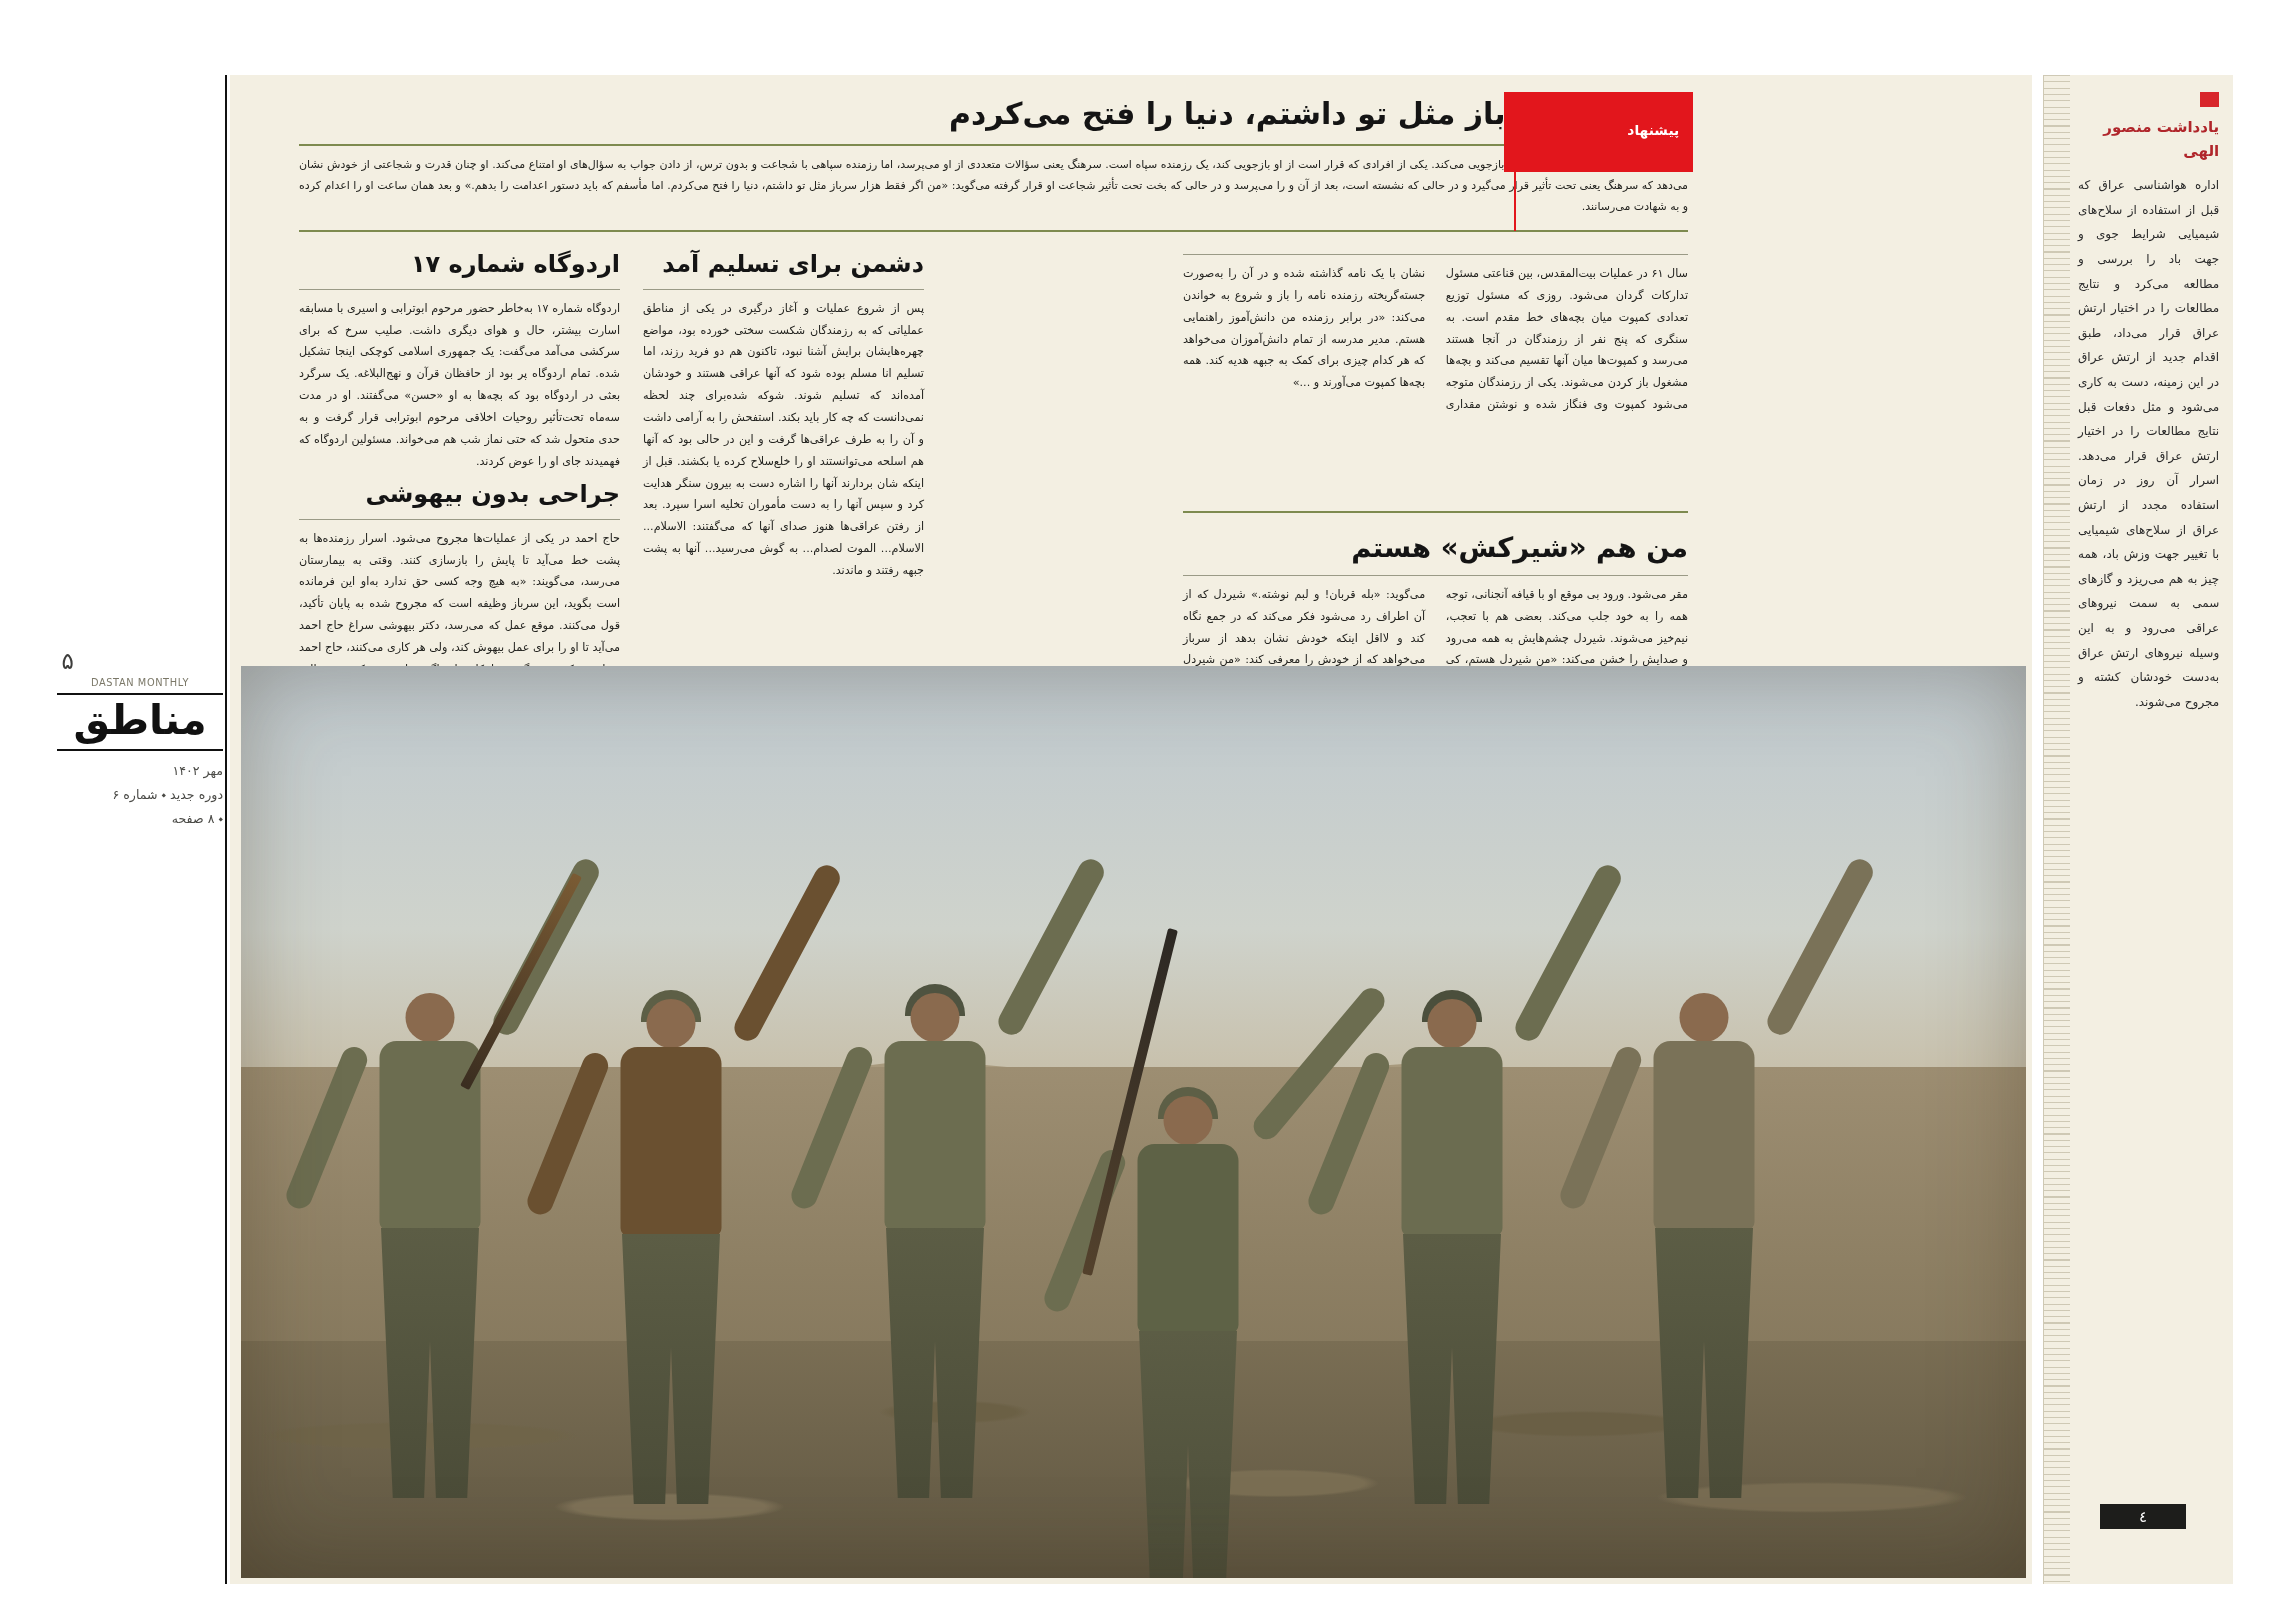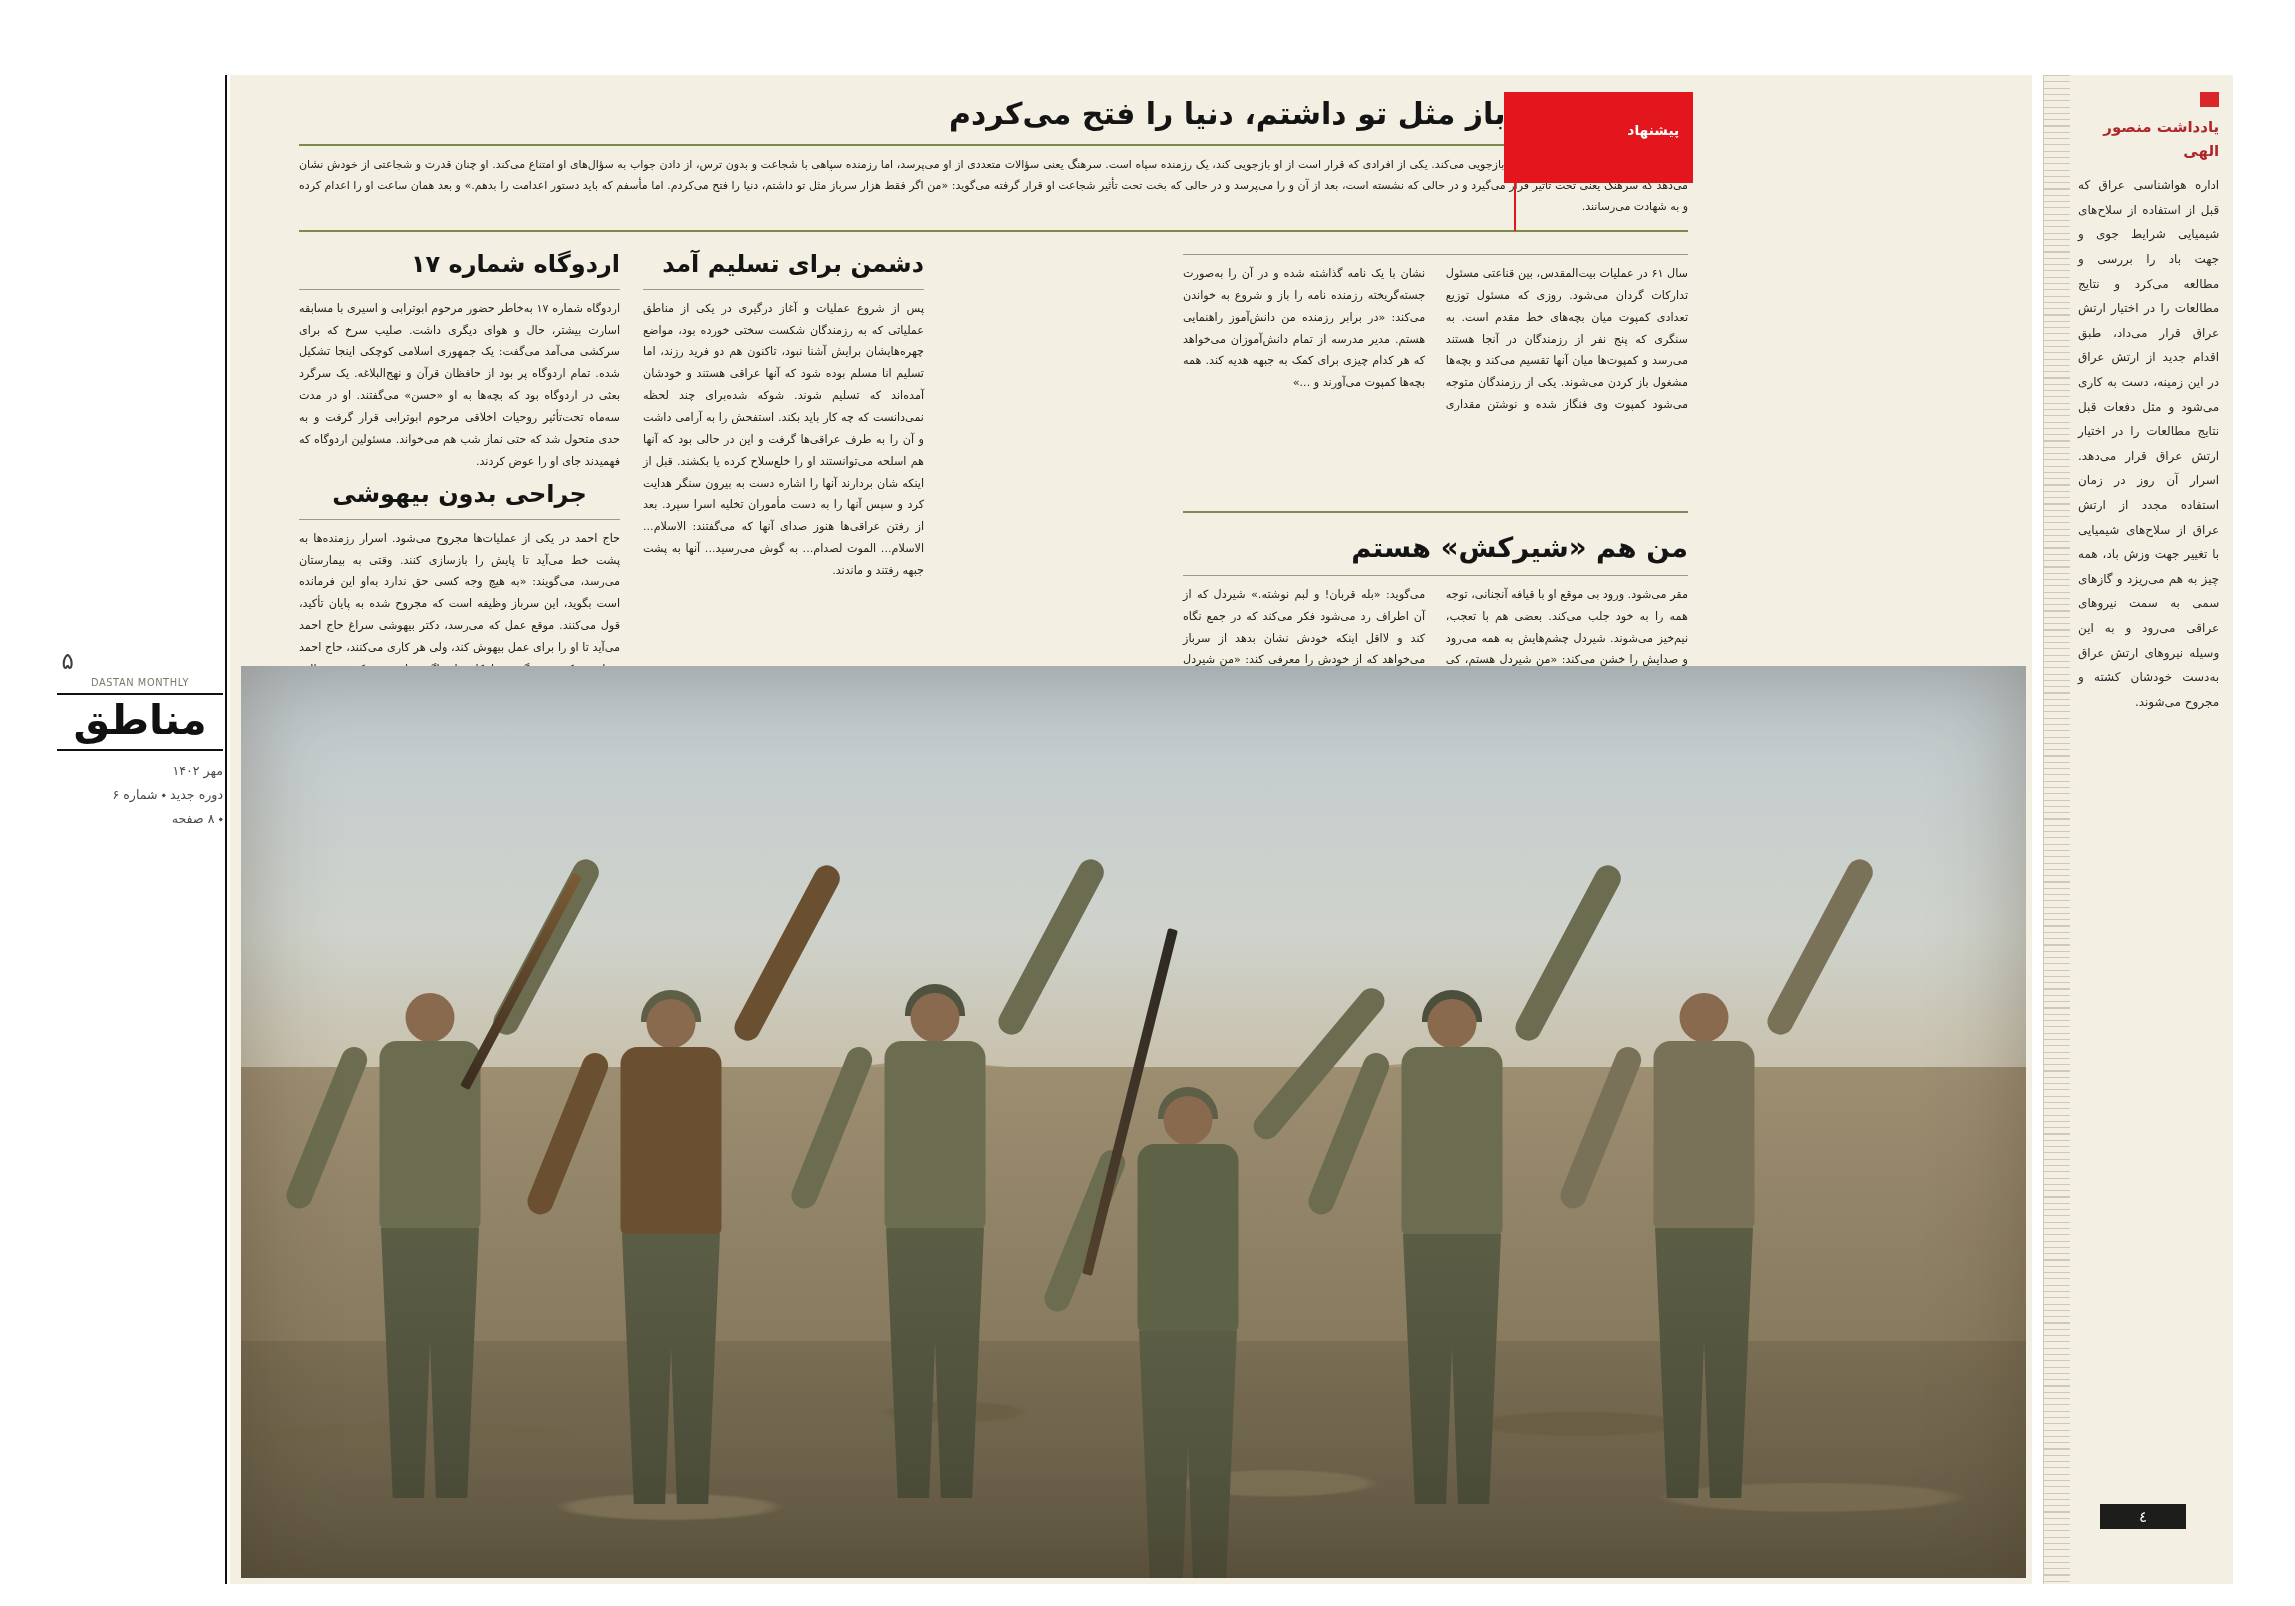--- a/index.html
+++ b/index.html
@@ -153,21 +153,21 @@
     height: 1509px;
     background: #111;
   }
 
   
   .pishnahad {
     position: absolute;
     left: 1504px;
     top: 92px;
     width: 189px;
-    height: 91px;
+    height: 80px;
     background: #e2161c;
   }
   .pishnahad .label {
     position: absolute;
     right: 13.8px;
     top: 30px;
     color: #fff;
     font-size: 13.8px;
     font-weight: bold;
     letter-spacing: 0.6px;
@@ -310,21 +310,21 @@
 
     <div style="position:absolute; left:69px; top:155px; width:1389px; height:2.3px; background:#7d8a4f;"></div>
 
     <div class="col" style="left:69px; top:172px; width:321px;">
       <div class="headline" style="font-size:24px;">اردوگاه شماره ۱۷</div>
       <div class="rule-thin"></div>
       <div class="body">اردوگاه شماره ۱۷ به‌خاطر حضور مرحوم ابوترابی و اسیری با مسابقه اسارت بیشتر، حال و هوای دیگری داشت. صلیب سرخ که برای سرکشی می‌آمد می‌گفت: یک جمهوری اسلامی کوچکی اینجا تشکیل شده. تمام اردوگاه پر بود از حافظان قرآن و نهج‌البلاغه. یک سرگرد بعثی در اردوگاه بود که بچه‌ها به او «حسن» می‌گفتند. او در مدت سه‌ماه تحت‌تأثیر روحیات اخلاقی مرحوم ابوترابی قرار گرفت و به حدی متحول شد که حتی نماز شب هم می‌خواند. مسئولین اردوگاه که فهمیدند جای او را عوض کردند.</div>
     </div>
 
     <div class="col" style="left:69px; top:402px; width:321px;">
-      <div class="headline" style="font-size:24px;text-align:center;">جراحی بدون بیهوشی</div>
+      <div class="headline" style="font-size:24px;">جراحی بدون بیهوشی</div>
       <div class="rule-thin"></div>
       <div class="body">حاج احمد در یکی از عملیات‌ها مجروح می‌شود. اسرار رزمنده‌ها به پشت خط می‌آید تا پایش را بازسازی کنند. وقتی به بیمارستان می‌رسد، می‌گویند: «به هیچ وجه کسی حق ندارد به‌او این فرمانده است بگوید، این سرباز وظیفه است که مجروح شده به پایان تأکید، قول می‌کنند. موقع عمل که می‌رسد، دکتر بیهوشی سراغ حاج احمد می‌آید تا او را برای عمل بیهوش کند، ولی هر کاری می‌کنند، حاج احمد قبول نمی‌کند و می‌گوید: «امکان دارد اگر مرا بیهوش کنید، در حالت بیهوشی تمام مسائل نظامی را به لکن را به دشمن به عملیات ضربه بخورد.» وقتی قرار می‌شود بدون بیهوشی عمل شود، حاج احمد متوسلین را بدون بیهوشی عمل کنند. همه نگران می‌شوند، بعد از عمل می‌فهمند که در موقع شکافتن پا چه زجر و دردی را تحمل کرده و با تمام اینها راضی به بیهوشی نشده است.</div>
     </div>
 
     <div class="col" style="left:413px; top:172px; width:281px;">
       <div class="headline" style="font-size:24px;">دشمن برای تسلیم آمد</div>
       <div class="rule-thin"></div>
       <div class="body">پس از شروع عملیات و آغاز درگیری در یکی از مناطق عملیاتی که به رزمندگان شکست سختی خورده بود، مواضع چهره‌هایشان برایش آشنا نبود، تا‌کنون هم دو فرید رزند، اما تسلیم انا مسلم بوده شود که آنها عراقی هستند و خودشان آمده‌اند که تسلیم شوند. شوکه شده‌برای چند لحظه نمی‌دانست که چه کار باید بکند. استفحش را به آرامی داشت و آن را به طرف عراقی‌ها گرفت و این در حالی بود که آنها هم اسلحه می‌توانستند او را خلع‌سلاح کرده یا بکشند. قبل از اینکه شان بردارند آنها را اشاره دست به بیرون سنگر هدایت کرد و سپس آنها را به دست مأموران تخلیه اسرا سپرد. بعد از رفتن عراقی‌ها هنوز صدای آنها که می‌گفتند: الاسلام... الاسلام... الموت لصدام... به گوش می‌رسید... آنها به پشت جبهه رفتند و ماندند.</div>
     </div>
 

